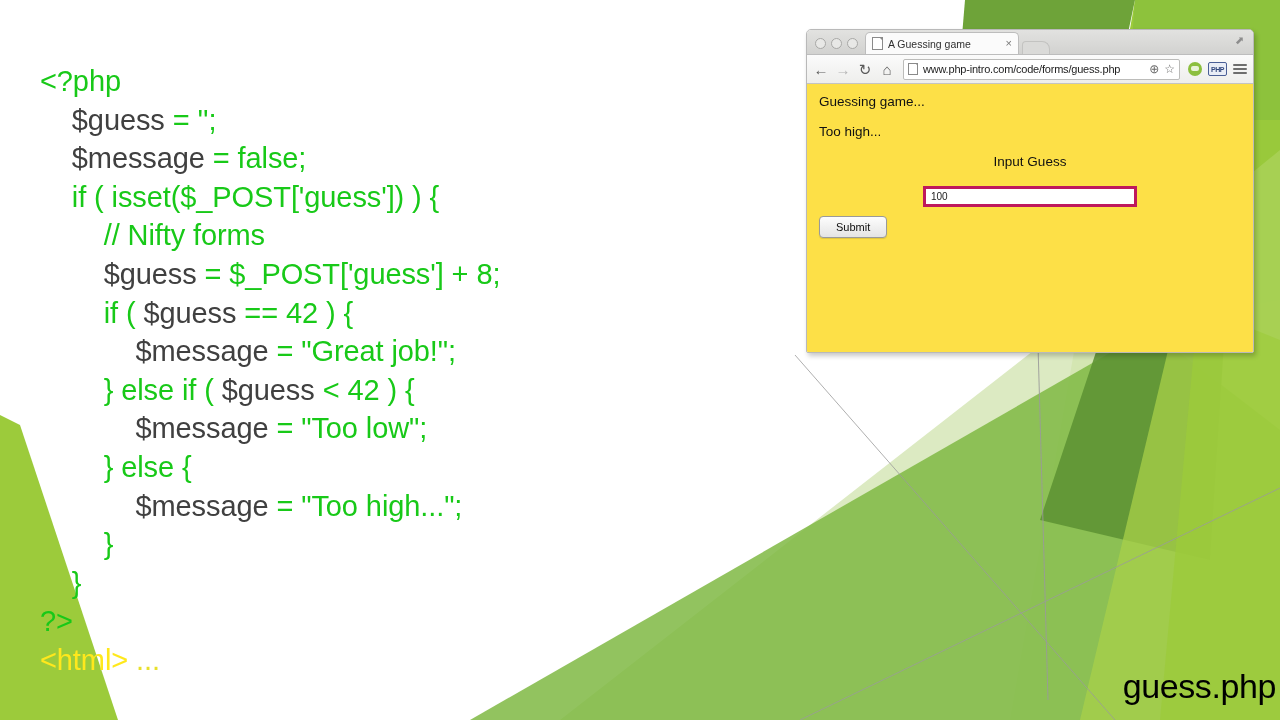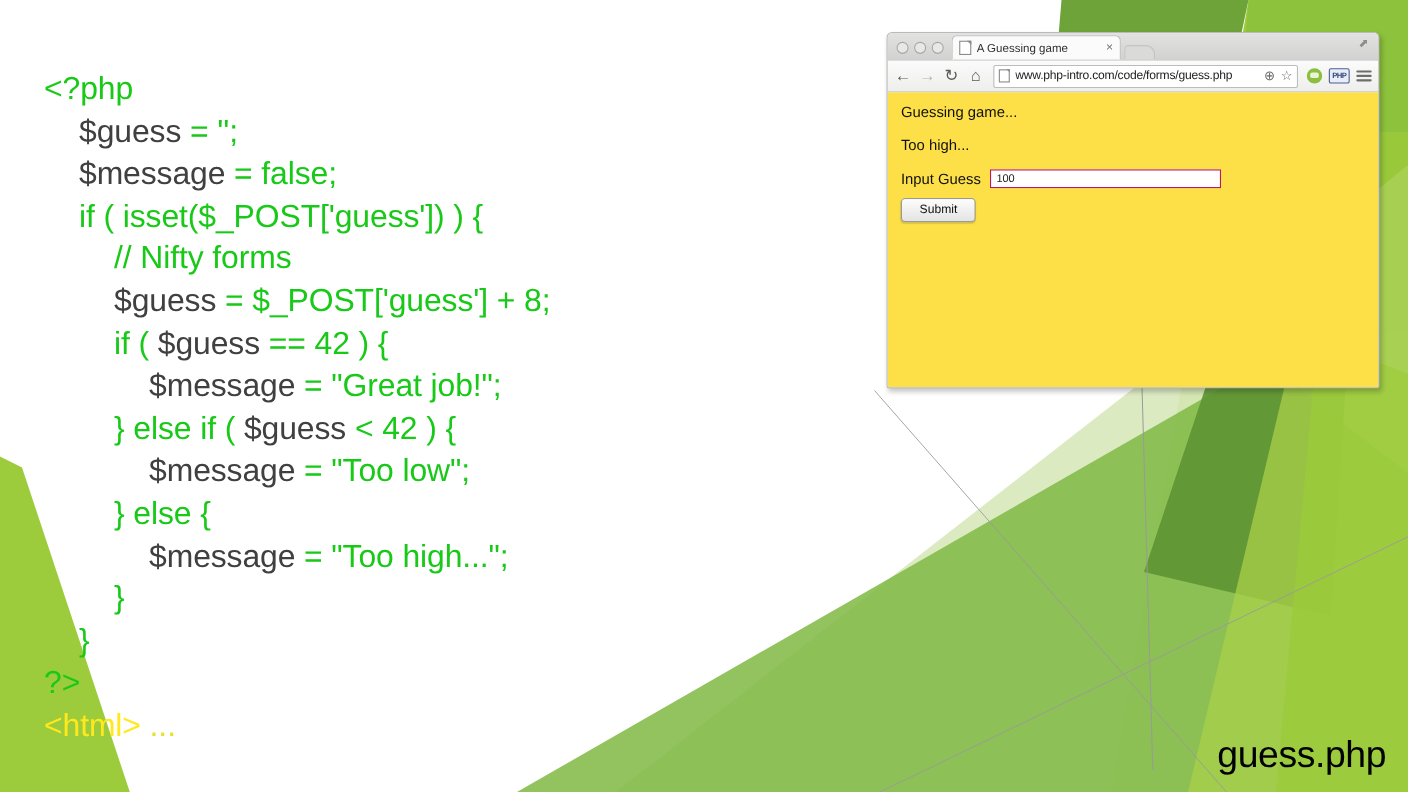--- a/index.html
+++ b/index.html
@@ -50,21 +50,21 @@
     color: #18c918;
   }
   .tok-var   { color: #404040; }
   .tok-code  { color: #18c918; }
   .tok-tag   { color: #ffe81c; }
   .tok-dots  { color: #e8e02a; }
 
   
   #slide-caption {
     position: absolute;
-    right: 20px;
+    right: 4px;
     bottom: 14px;
     font-family: "Liberation Sans", sans-serif;
     font-size: 34px;
     color: #000000;
     letter-spacing: -0.4px;
   }
 
   
   #browser-window {
     position: absolute;
@@ -273,31 +273,32 @@
   }
   .page-text {
     font-size: 13.5px;
     color: #111111;
     margin-bottom: 15px;
     font-family: "Liberation Sans", sans-serif;
   }
   #form-row {
     display: flex;
     align-items: center;
-    gap: 8px;
+    gap: 17px;
     margin-bottom: 9px;
+    flex-direction: column;
   }
   #input-guess-label {
     font-size: 13.5px;
     color: #111111;
   }
   #guess-input {
     width: 198px;
     height: 15px;
-    border: 1px solid #be185d;
+    border: 3px solid #be185d;
     background: #ffffff;
     font-size: 10px;
     color: #222;
     padding: 0 5px;
     font-family: "Liberation Sans", sans-serif;
     box-sizing: content-box;
     outline: none;
   }
   #submit-button {
     font-size: 11px;

